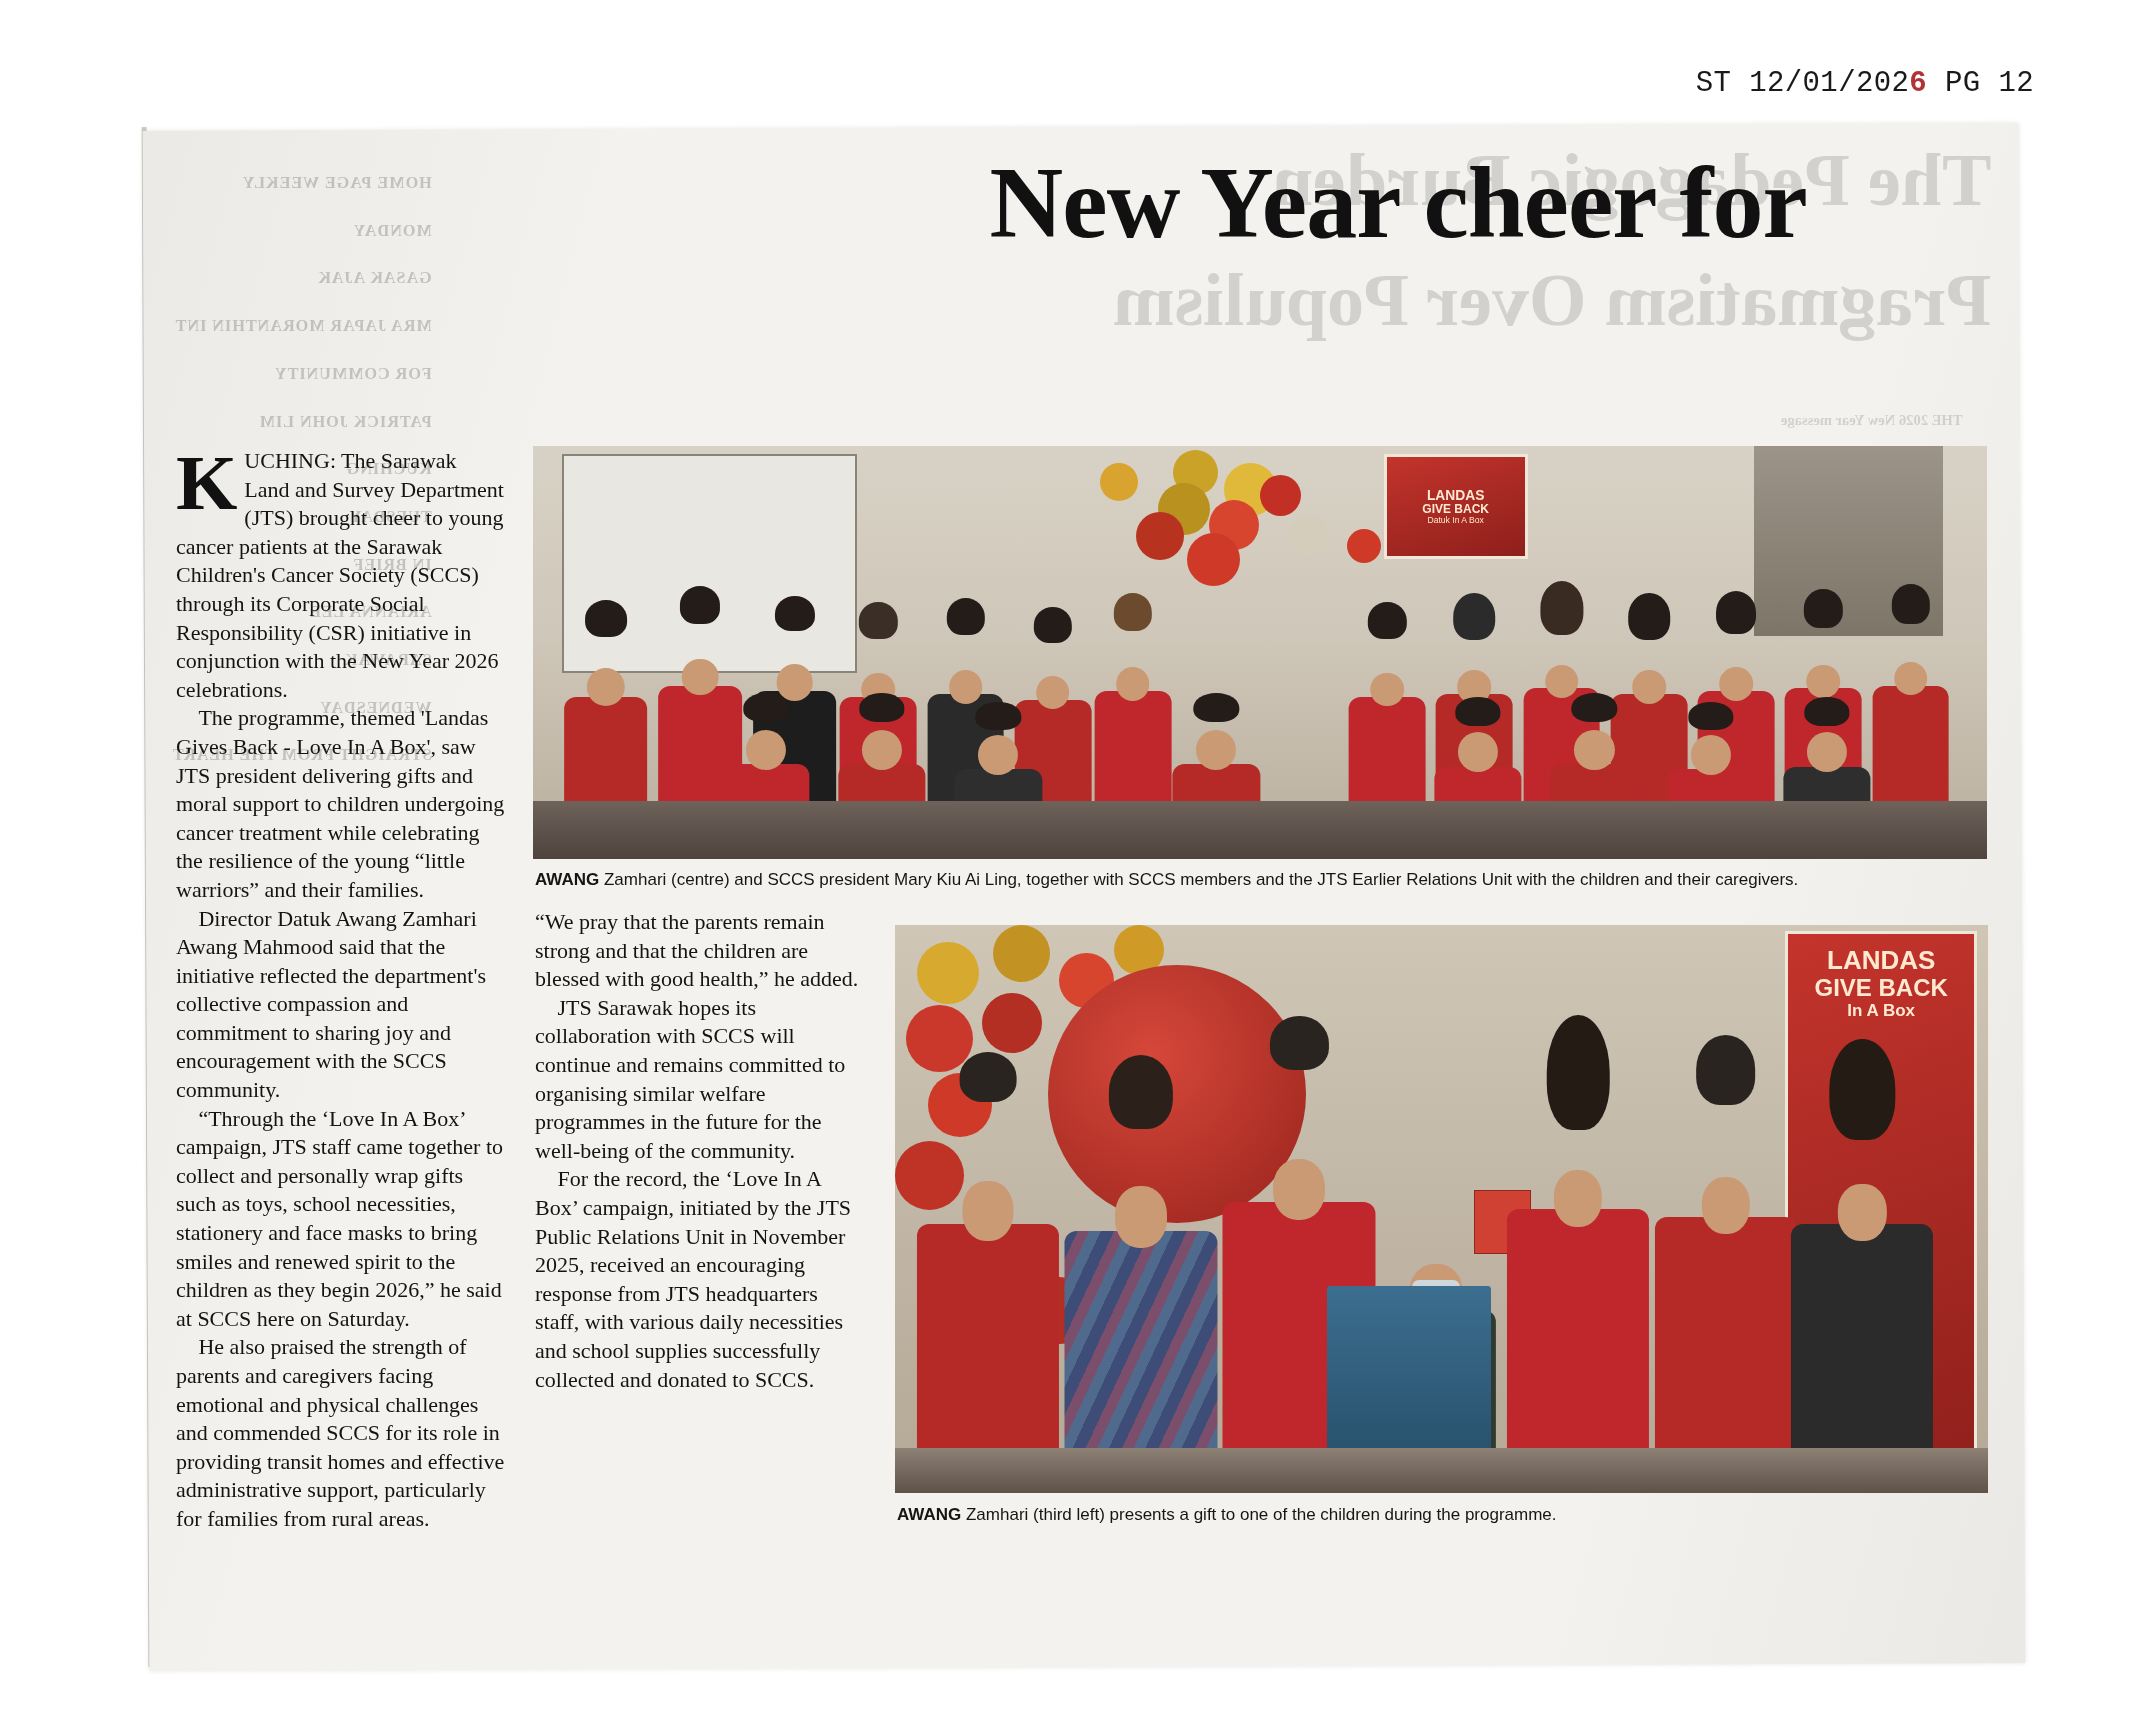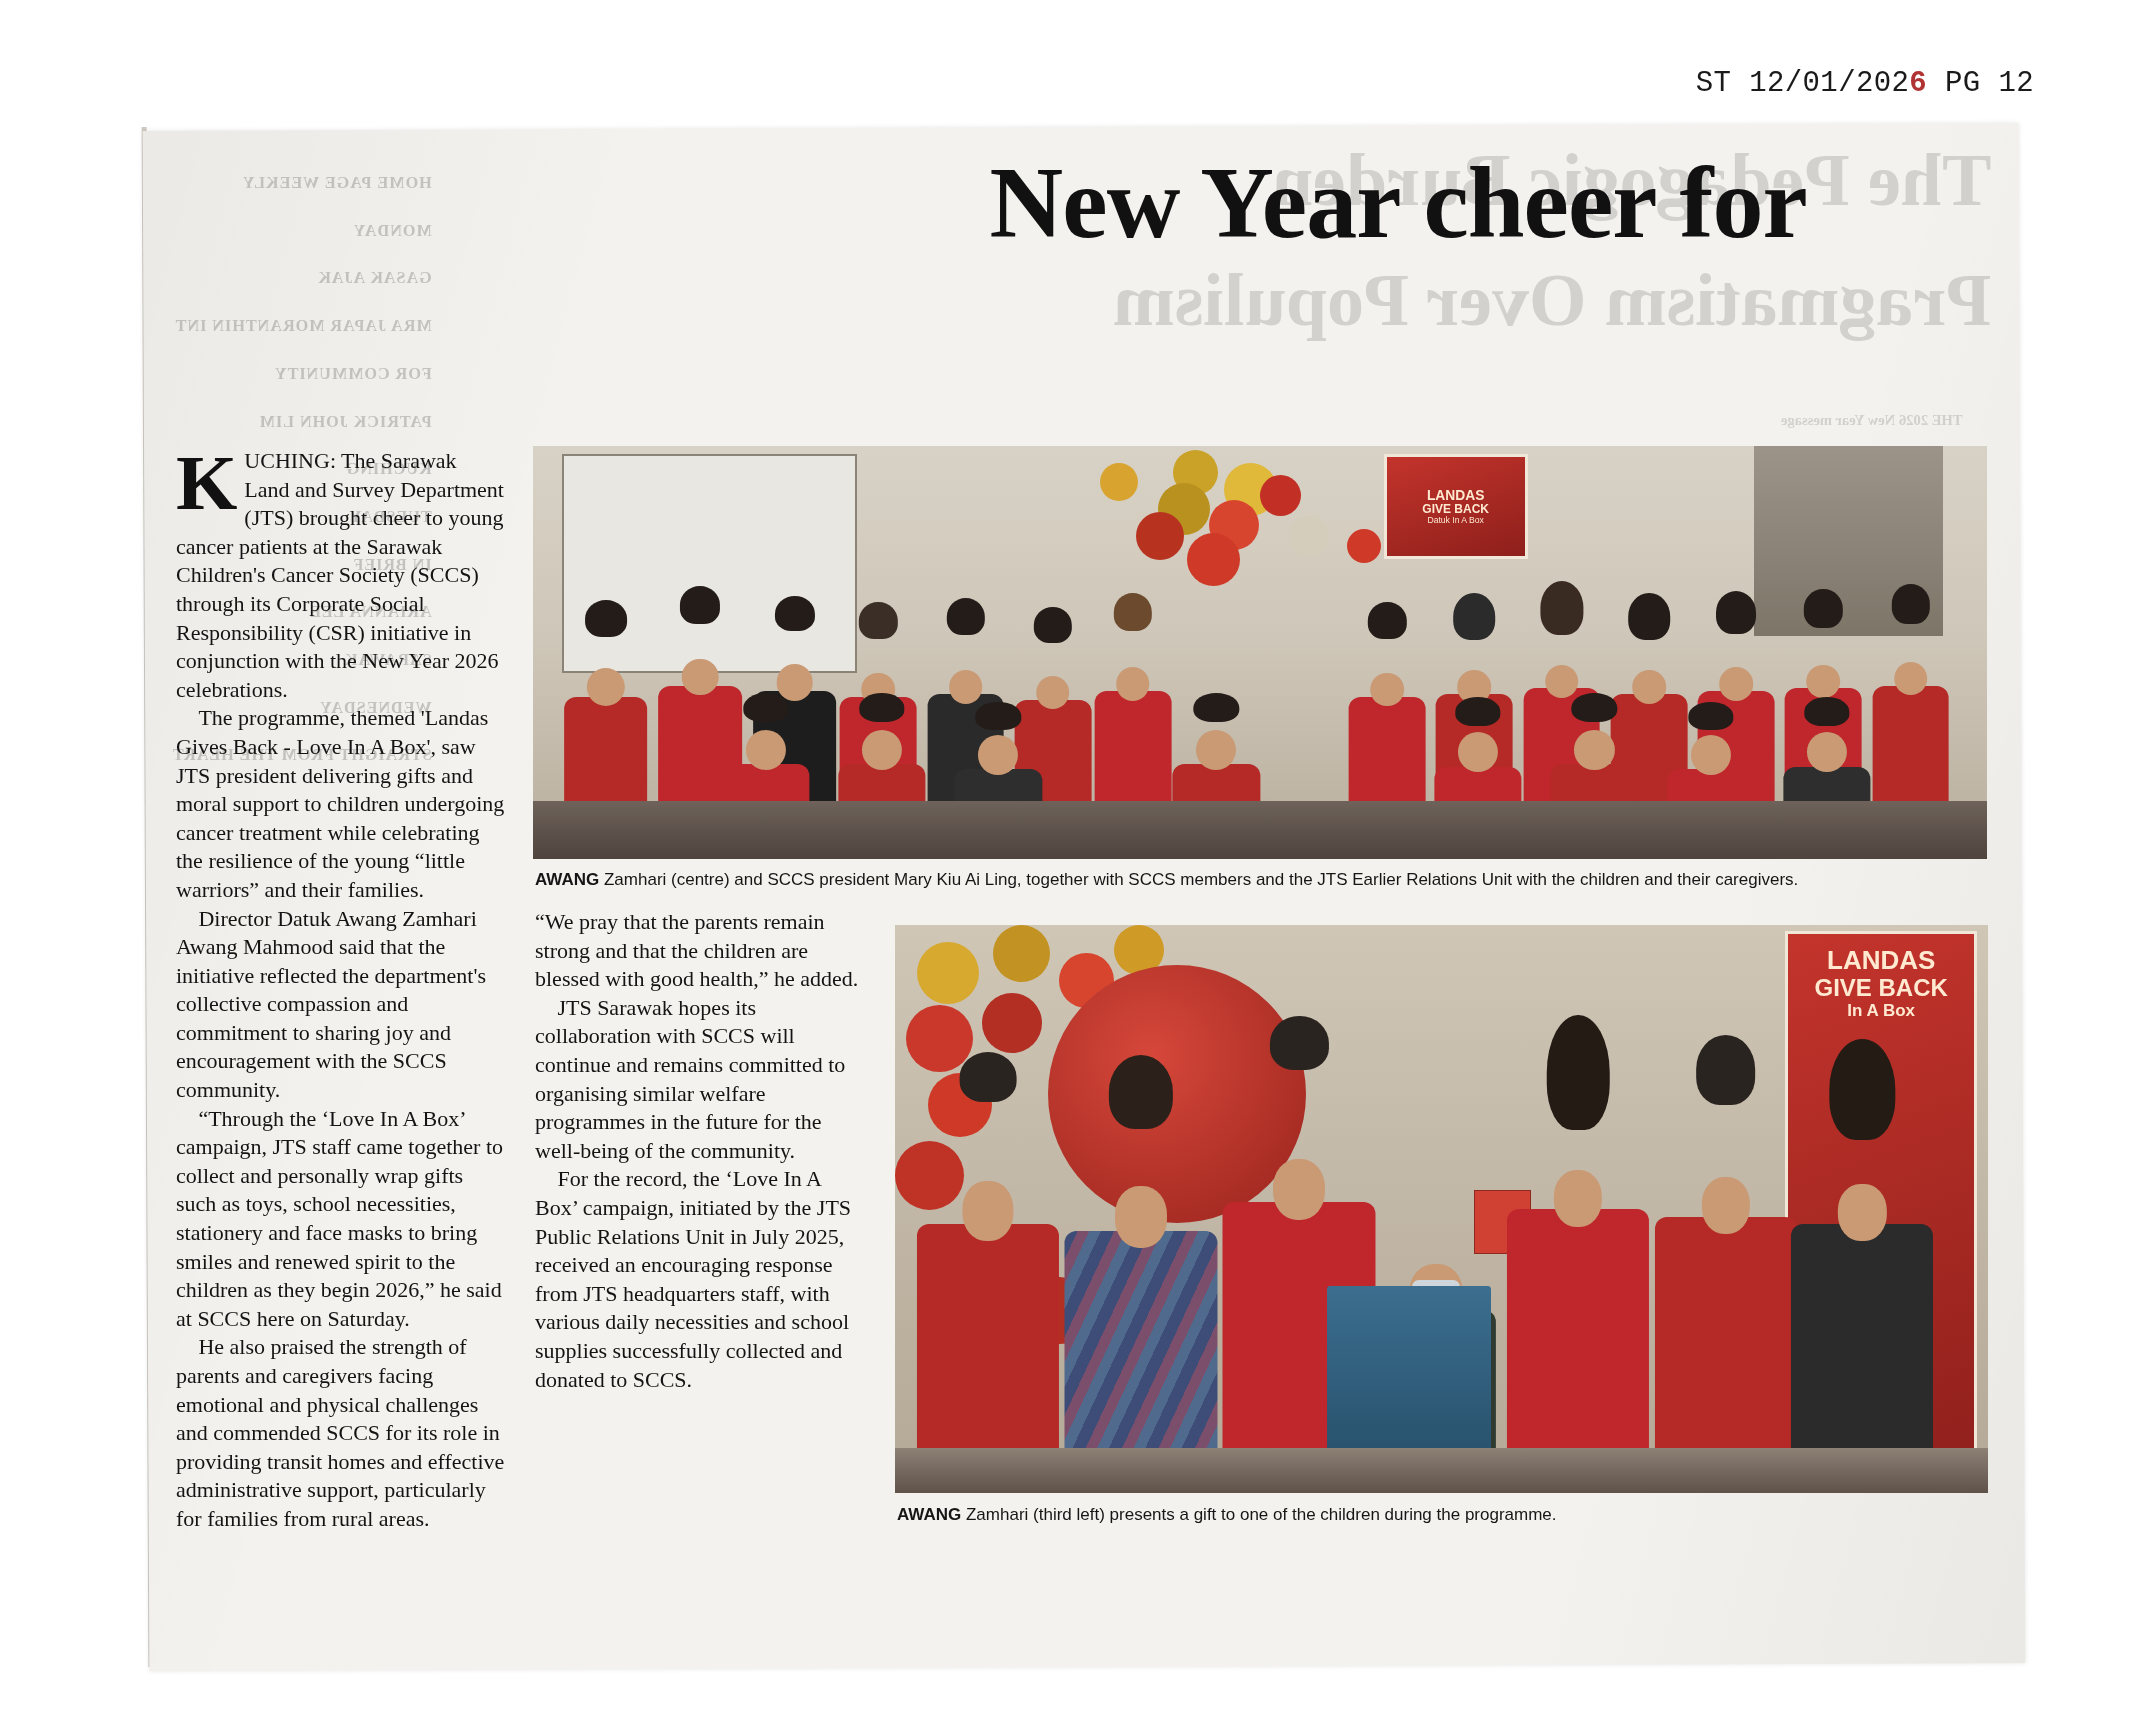--- a/index.html
+++ b/index.html
@@ -295,21 +295,21 @@
   <p class="first"><span class="dropcap">K</span><span>UCHING: The Sarawak Land and Survey Department (JTS) brought cheer to young cancer patients at the Sarawak Children's Cancer Society (SCCS) through its Corporate Social Responsibility (CSR) initiative in conjunction with the New Year 2026 celebrations.</span></p>
   <p>The programme, themed 'Landas Gives Back - Love In A Box', saw JTS president delivering gifts and moral support to children undergoing cancer treatment while celebrating the resilience of the young “little warriors” and their families.</p>
   <p>Director Datuk Awang Zamhari Awang Mahmood said that the initiative reflected the department's collective compassion and commitment to sharing joy and encouragement with the SCCS community.</p>
   <p>“Through the ‘Love In A Box’ campaign, JTS staff came together to collect and personally wrap gifts such as toys, school necessities, stationery and face masks to bring smiles and renewed spirit to the children as they begin 2026,” he said at SCCS here on Saturday.</p>
   <p>He also praised the strength of parents and caregivers facing emotional and physical challenges and commended SCCS for its role in providing transit homes and effective administrative support, particularly for families from rural areas.</p>
 </div>
 
 <div class="col col2">
   <p class="first">“We pray that the parents remain strong and that the children are blessed with good health,” he added.</p>
   <p>JTS Sarawak hopes its collaboration with SCCS will continue and remains committed to organising similar welfare programmes in the future for the well-being of the community.</p>
-  <p>For the record, the ‘Love In A Box’ campaign, initiated by the JTS Public Relations Unit in July 2025, received an encouraging response from JTS headquarters staff, with various daily necessities and school supplies successfully collected and donated to SCCS.</p>
+  <p>For the record, the ‘Love In A Box’ campaign, initiated by the JTS Public Relations Unit in November 2025, received an encouraging response from JTS headquarters staff, with various daily necessities and school supplies successfully collected and donated to SCCS.</p>
 </div>
 
 <div class="photo photo-top">
   <div class="scene">
     <div class="wall"></div>
     <div class="screen-white"></div>
     <div class="door"></div>
 
     <div class="balloon" style="left:44%;top:1%;width:45px;height:45px;background:#c9a227;"></div>
     <div class="balloon" style="left:47.5%;top:4%;width:53px;height:53px;background:#e0b83a;"></div>

